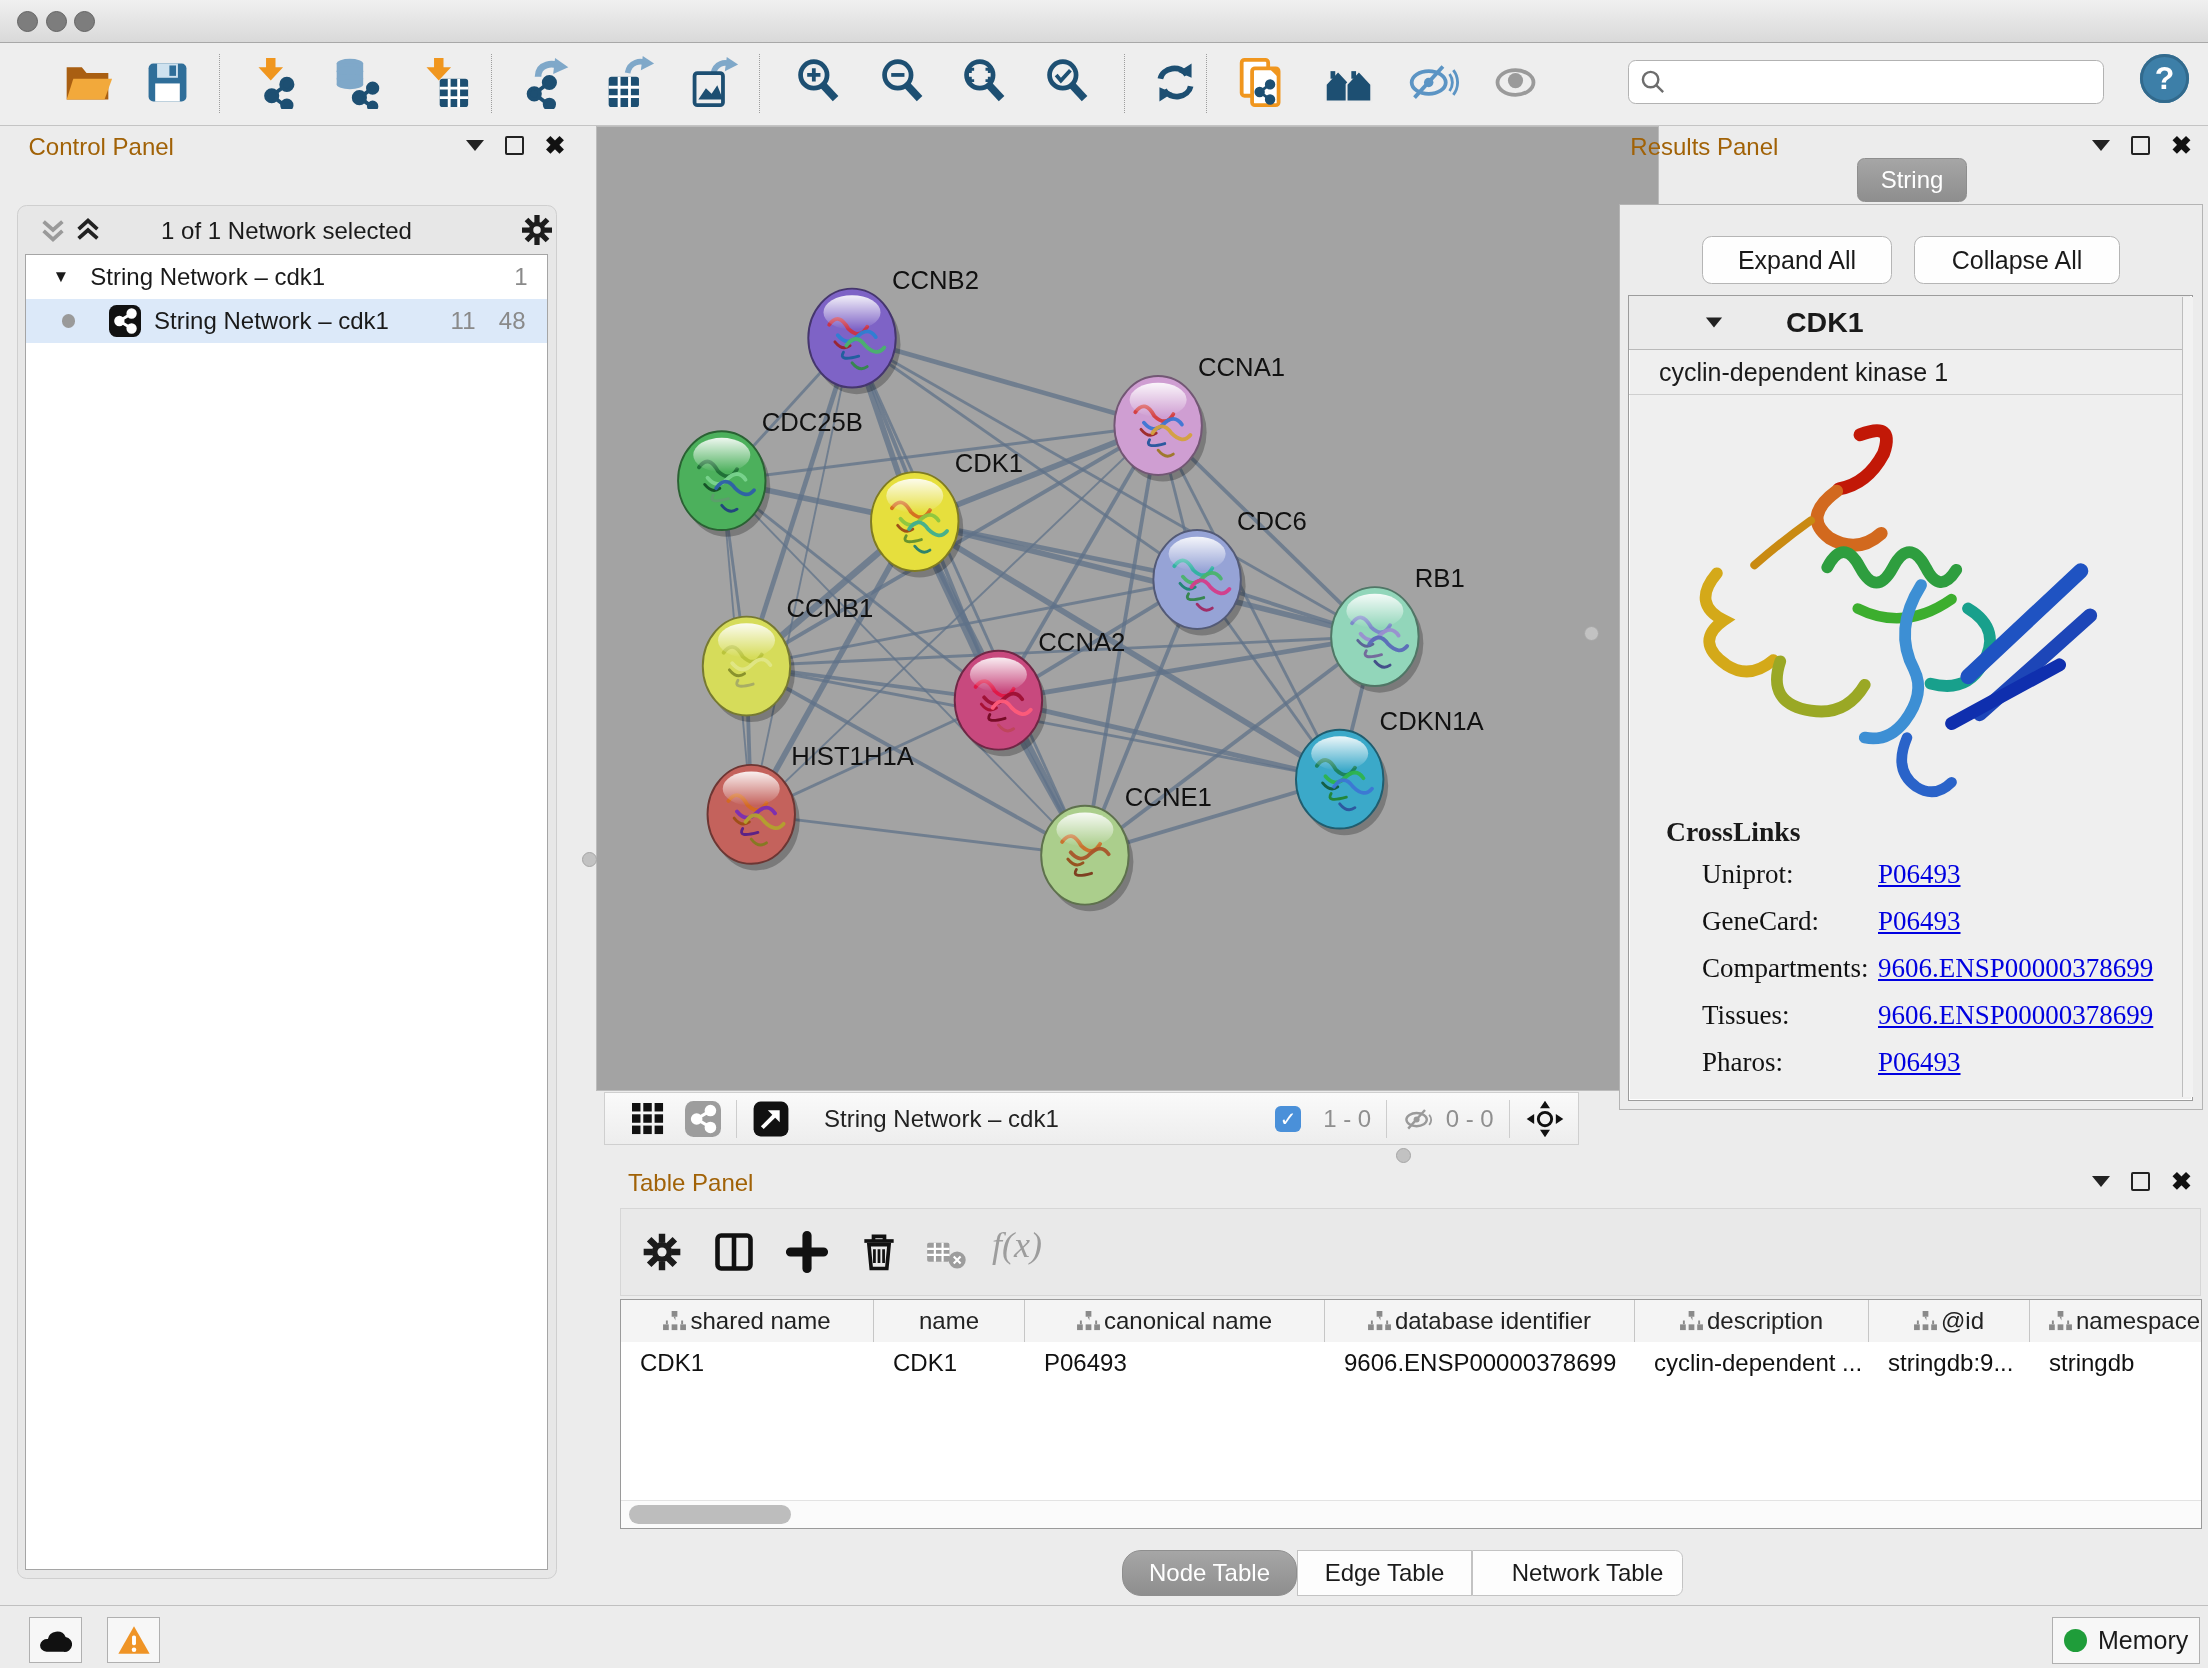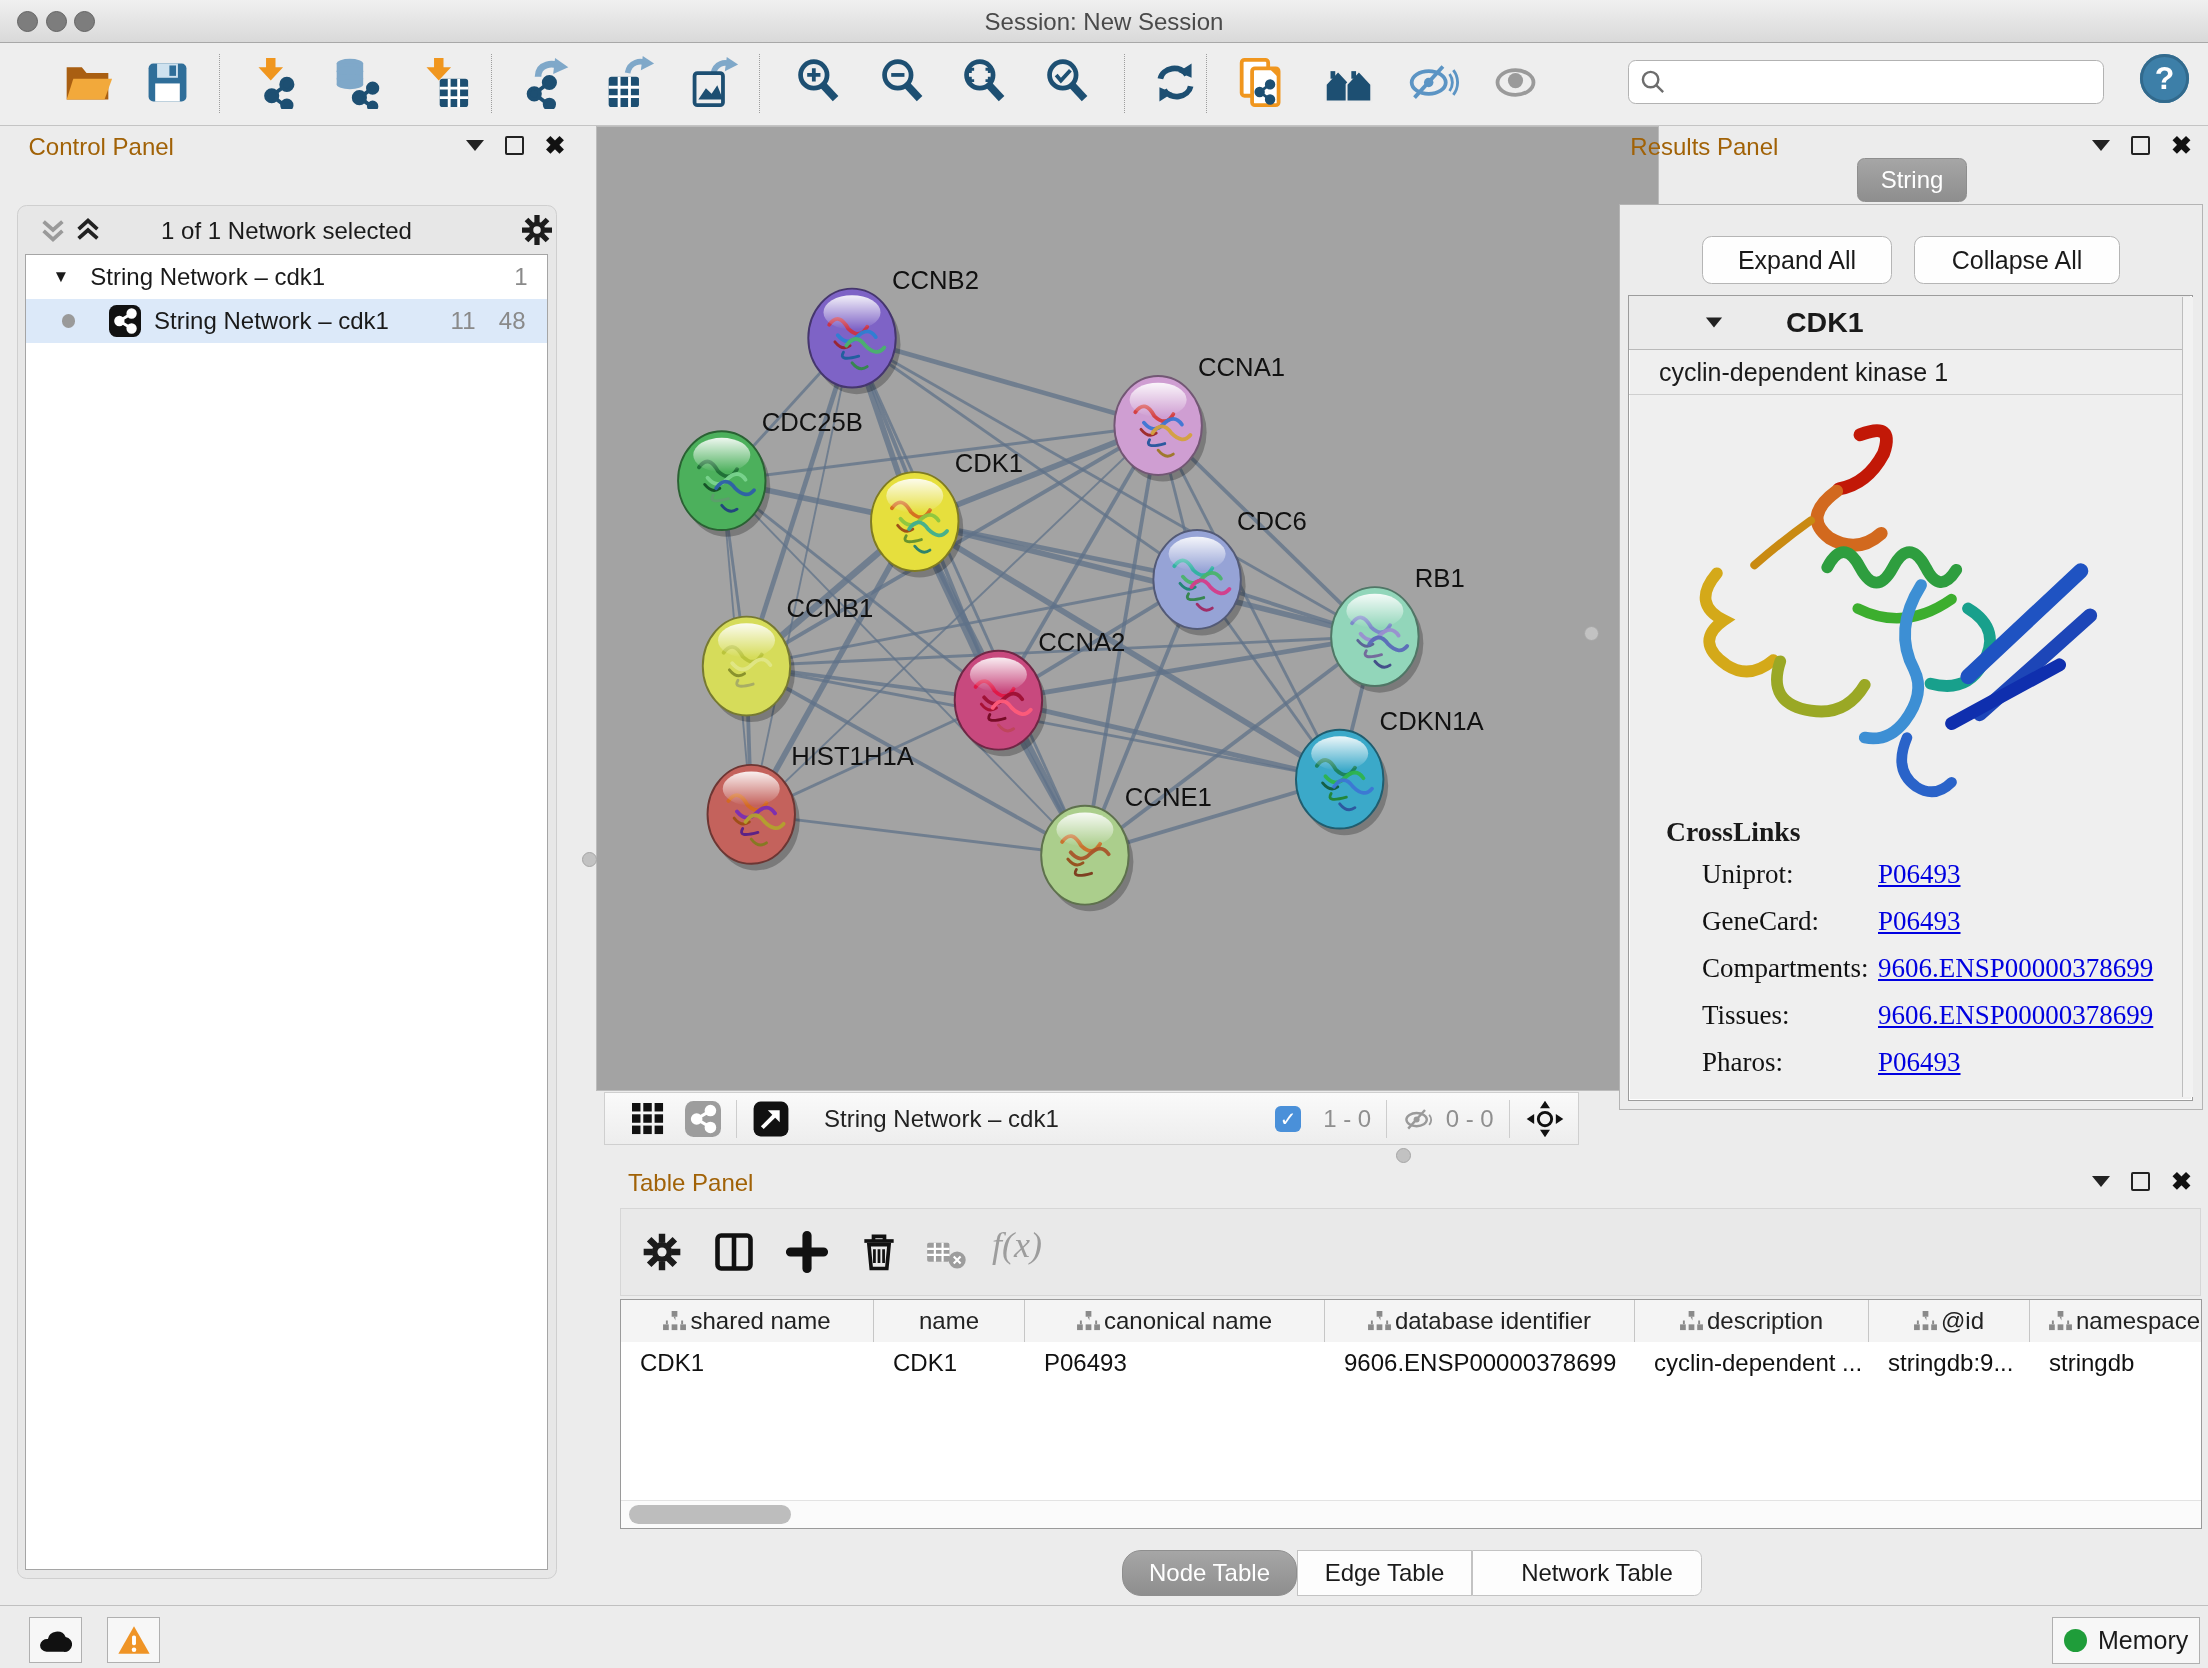--- a/index.html
+++ b/index.html
@@ -70,21 +70,20 @@
   svg{display:block;}
   text{font-family:"Liberation Sans",sans-serif;}
 </style>
 </head>
 <body>
 
 <div class="abs" id="titlebar">
   <div class="abs tlight" style="left:17px"></div>
   <div class="abs tlight" style="left:46px"></div>
   <div class="abs tlight" style="left:74px"></div>
-  <div class="abs" id="wtitle">Session: New Session</div>
 </div>
 
 <div class="abs" id="toolbar">
   <div class="abs ticon" style="left:61px">
     <svg viewBox="0 0 56 56">
         <path d="M6 12h16l5 6h23v28H6z" fill="#a95f12"></path>
         <path d="M13 24h41l-8 22H6z" fill="#f2a93b"></path>
       </svg>
   </div>
   <div class="abs ticon" style="left:141px">
@@ -748,21 +747,21 @@
         <div class="td" style="width: 190px; flex: 0 0 auto;">stringdb</div>
       </div>
     </div>
   <div class="abs" id="hscroll">
     <div class="abs" id="hthumb"></div>
   </div>
 </div>
 <div class="abs" id="tp-tabs" style="left:1122px;top:1550px;display:flex">
     <div class="tab sel" style="width: 175px; height: 46px; border-radius: 19px;">Node Table</div>
     <div class="tab" style="width: 175px; height: 46px; border-radius: 0px;">Edge Table</div>
-    <div class="tab" style="width: 230px; height: 46px; border-radius: 0px 7.6px 7.6px 0px; padding-left: 20px;">Network Table</div>
+    <div class="tab" style="width: 211px; height: 46px; border-radius: 0px 7.6px 7.6px 0px; padding-left: 20px;">Network Table</div>
   </div>
 
 <div class="abs" id="statusbar">
   <div class="abs sbtn" style="left:28.5px;top:11.4px;width:51px;height:44px">
     <svg width="34" height="27" viewBox="0 0 48 36">
         <path d="M12 34a10 9 0 0 1 2-18A13 12 0 0 1 39 13a9 9 0 0 1-3 21z" fill="#111"></path>
       </svg>
   </div>
   <div class="abs sbtn" style="left:107px;top:11.4px;width:51px;height:44px">
     <svg width="34" height="30" viewBox="0 0 52 46">

